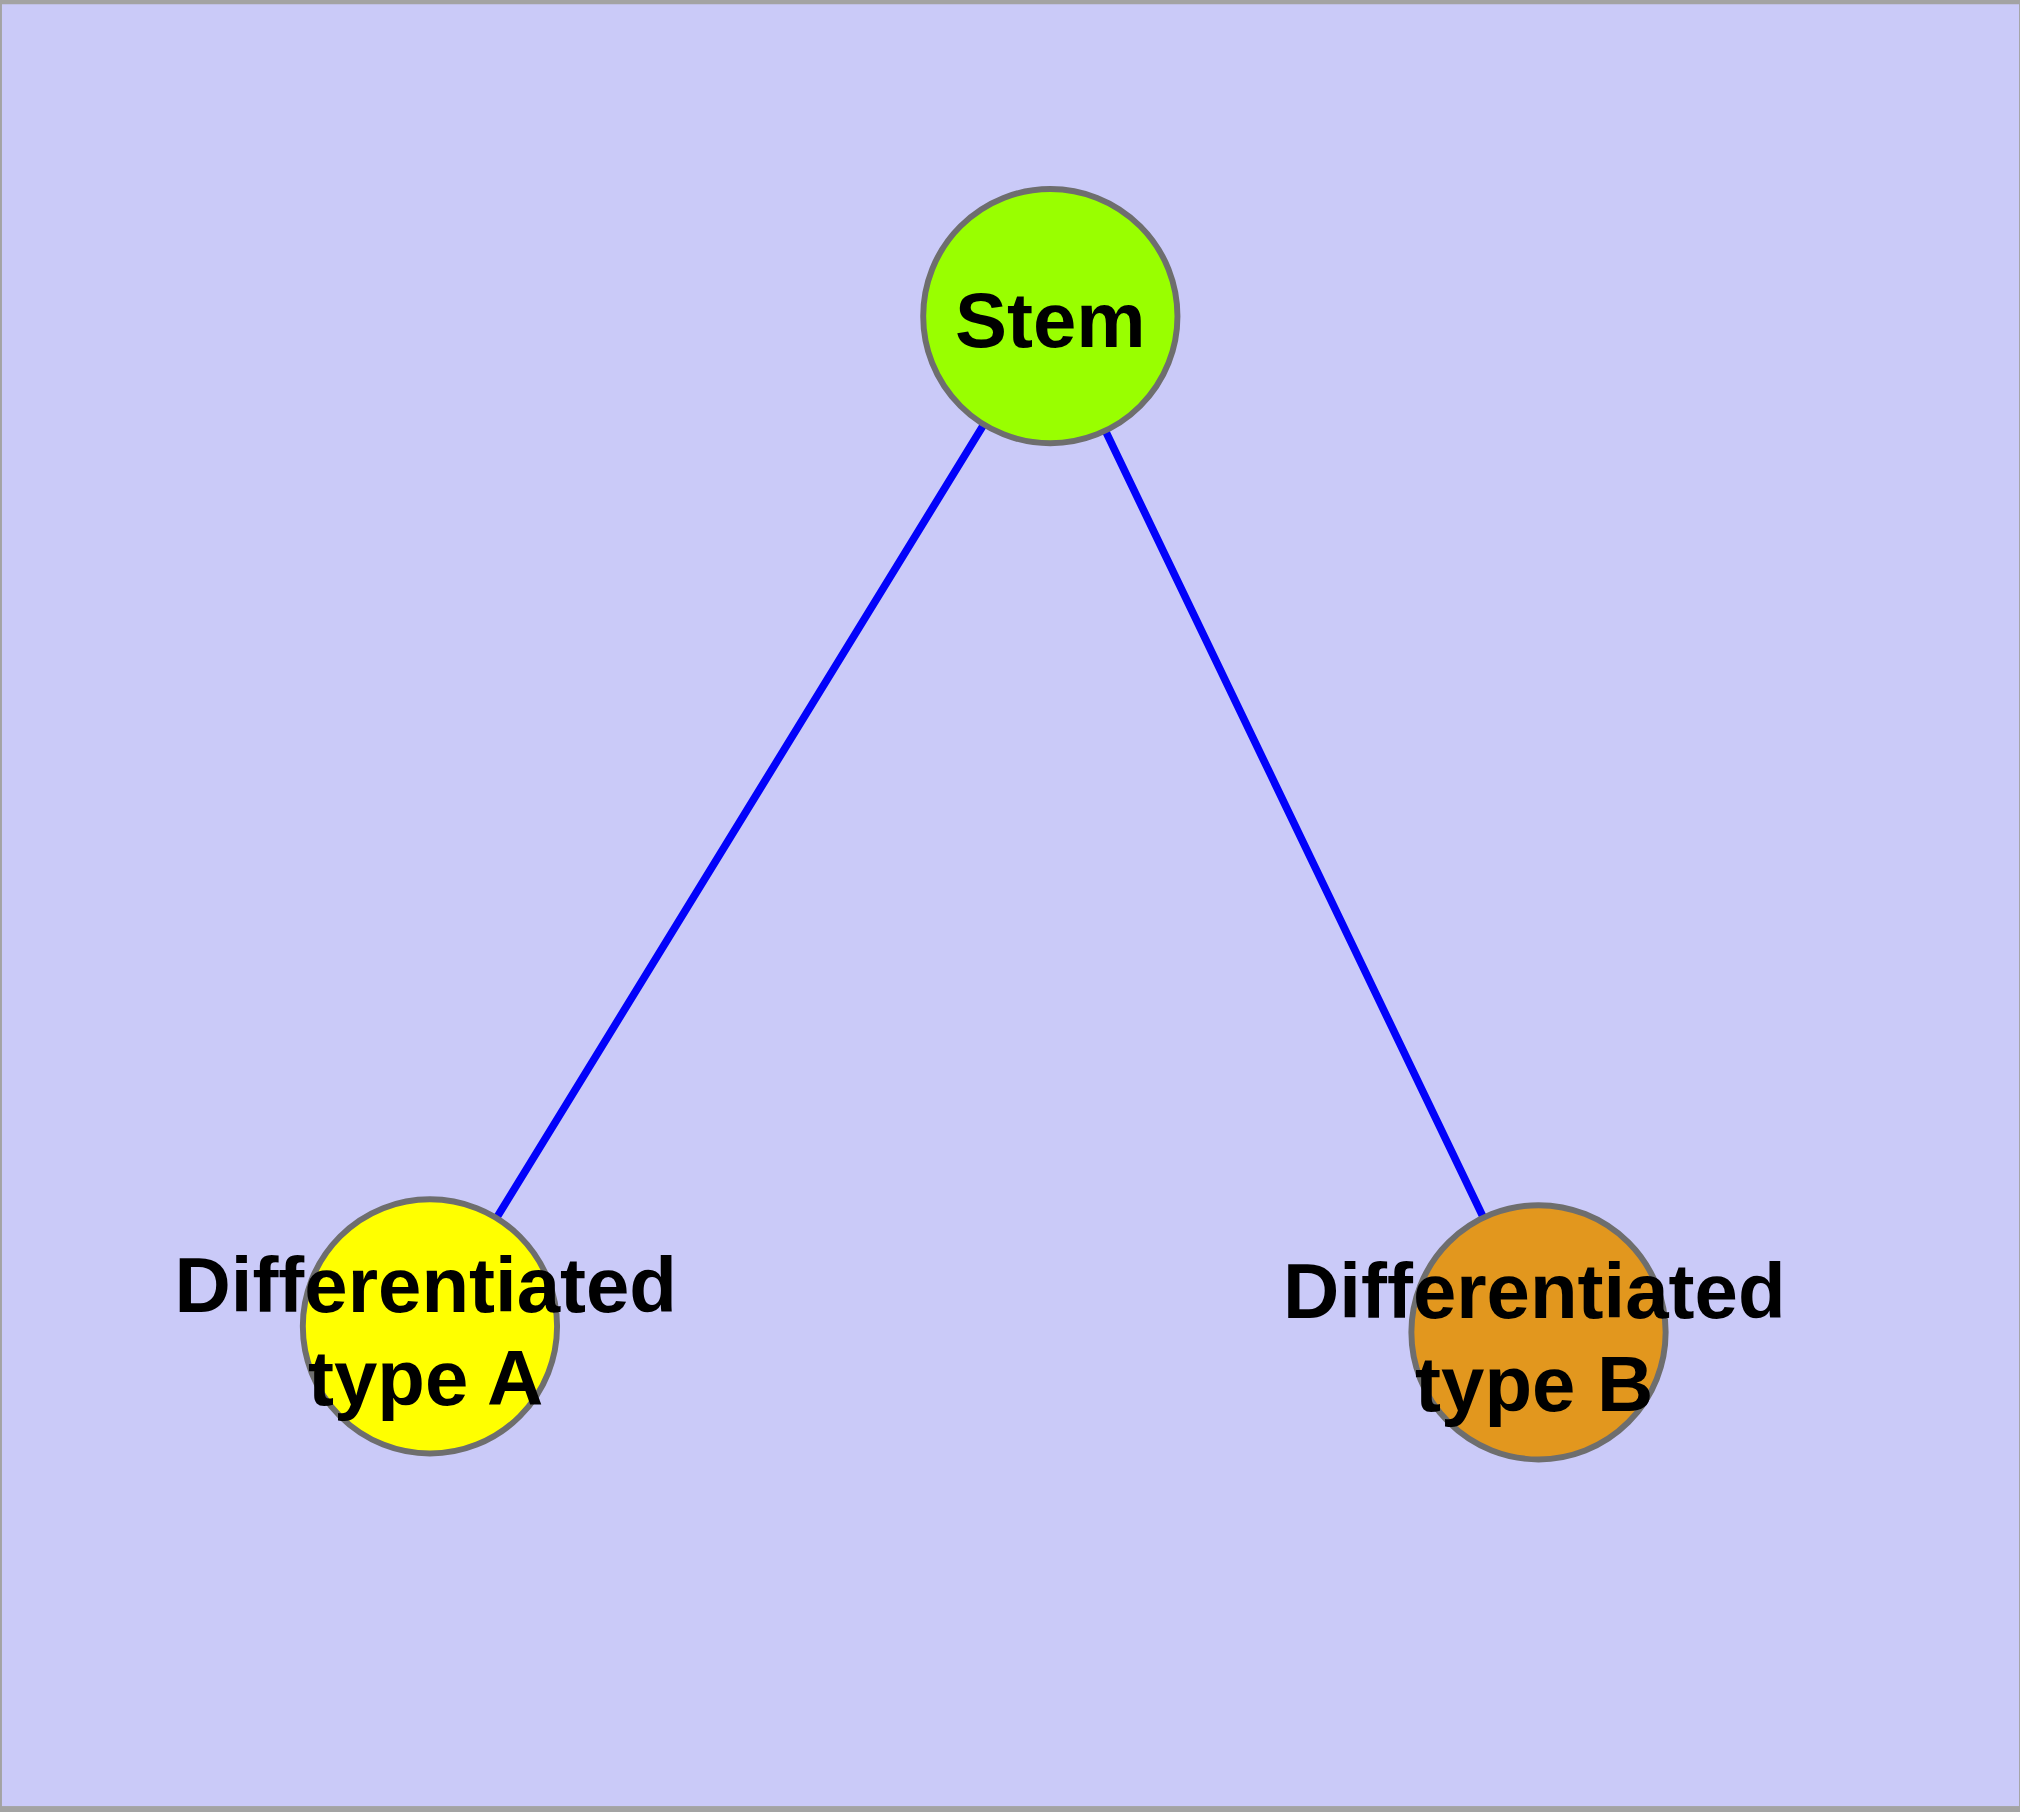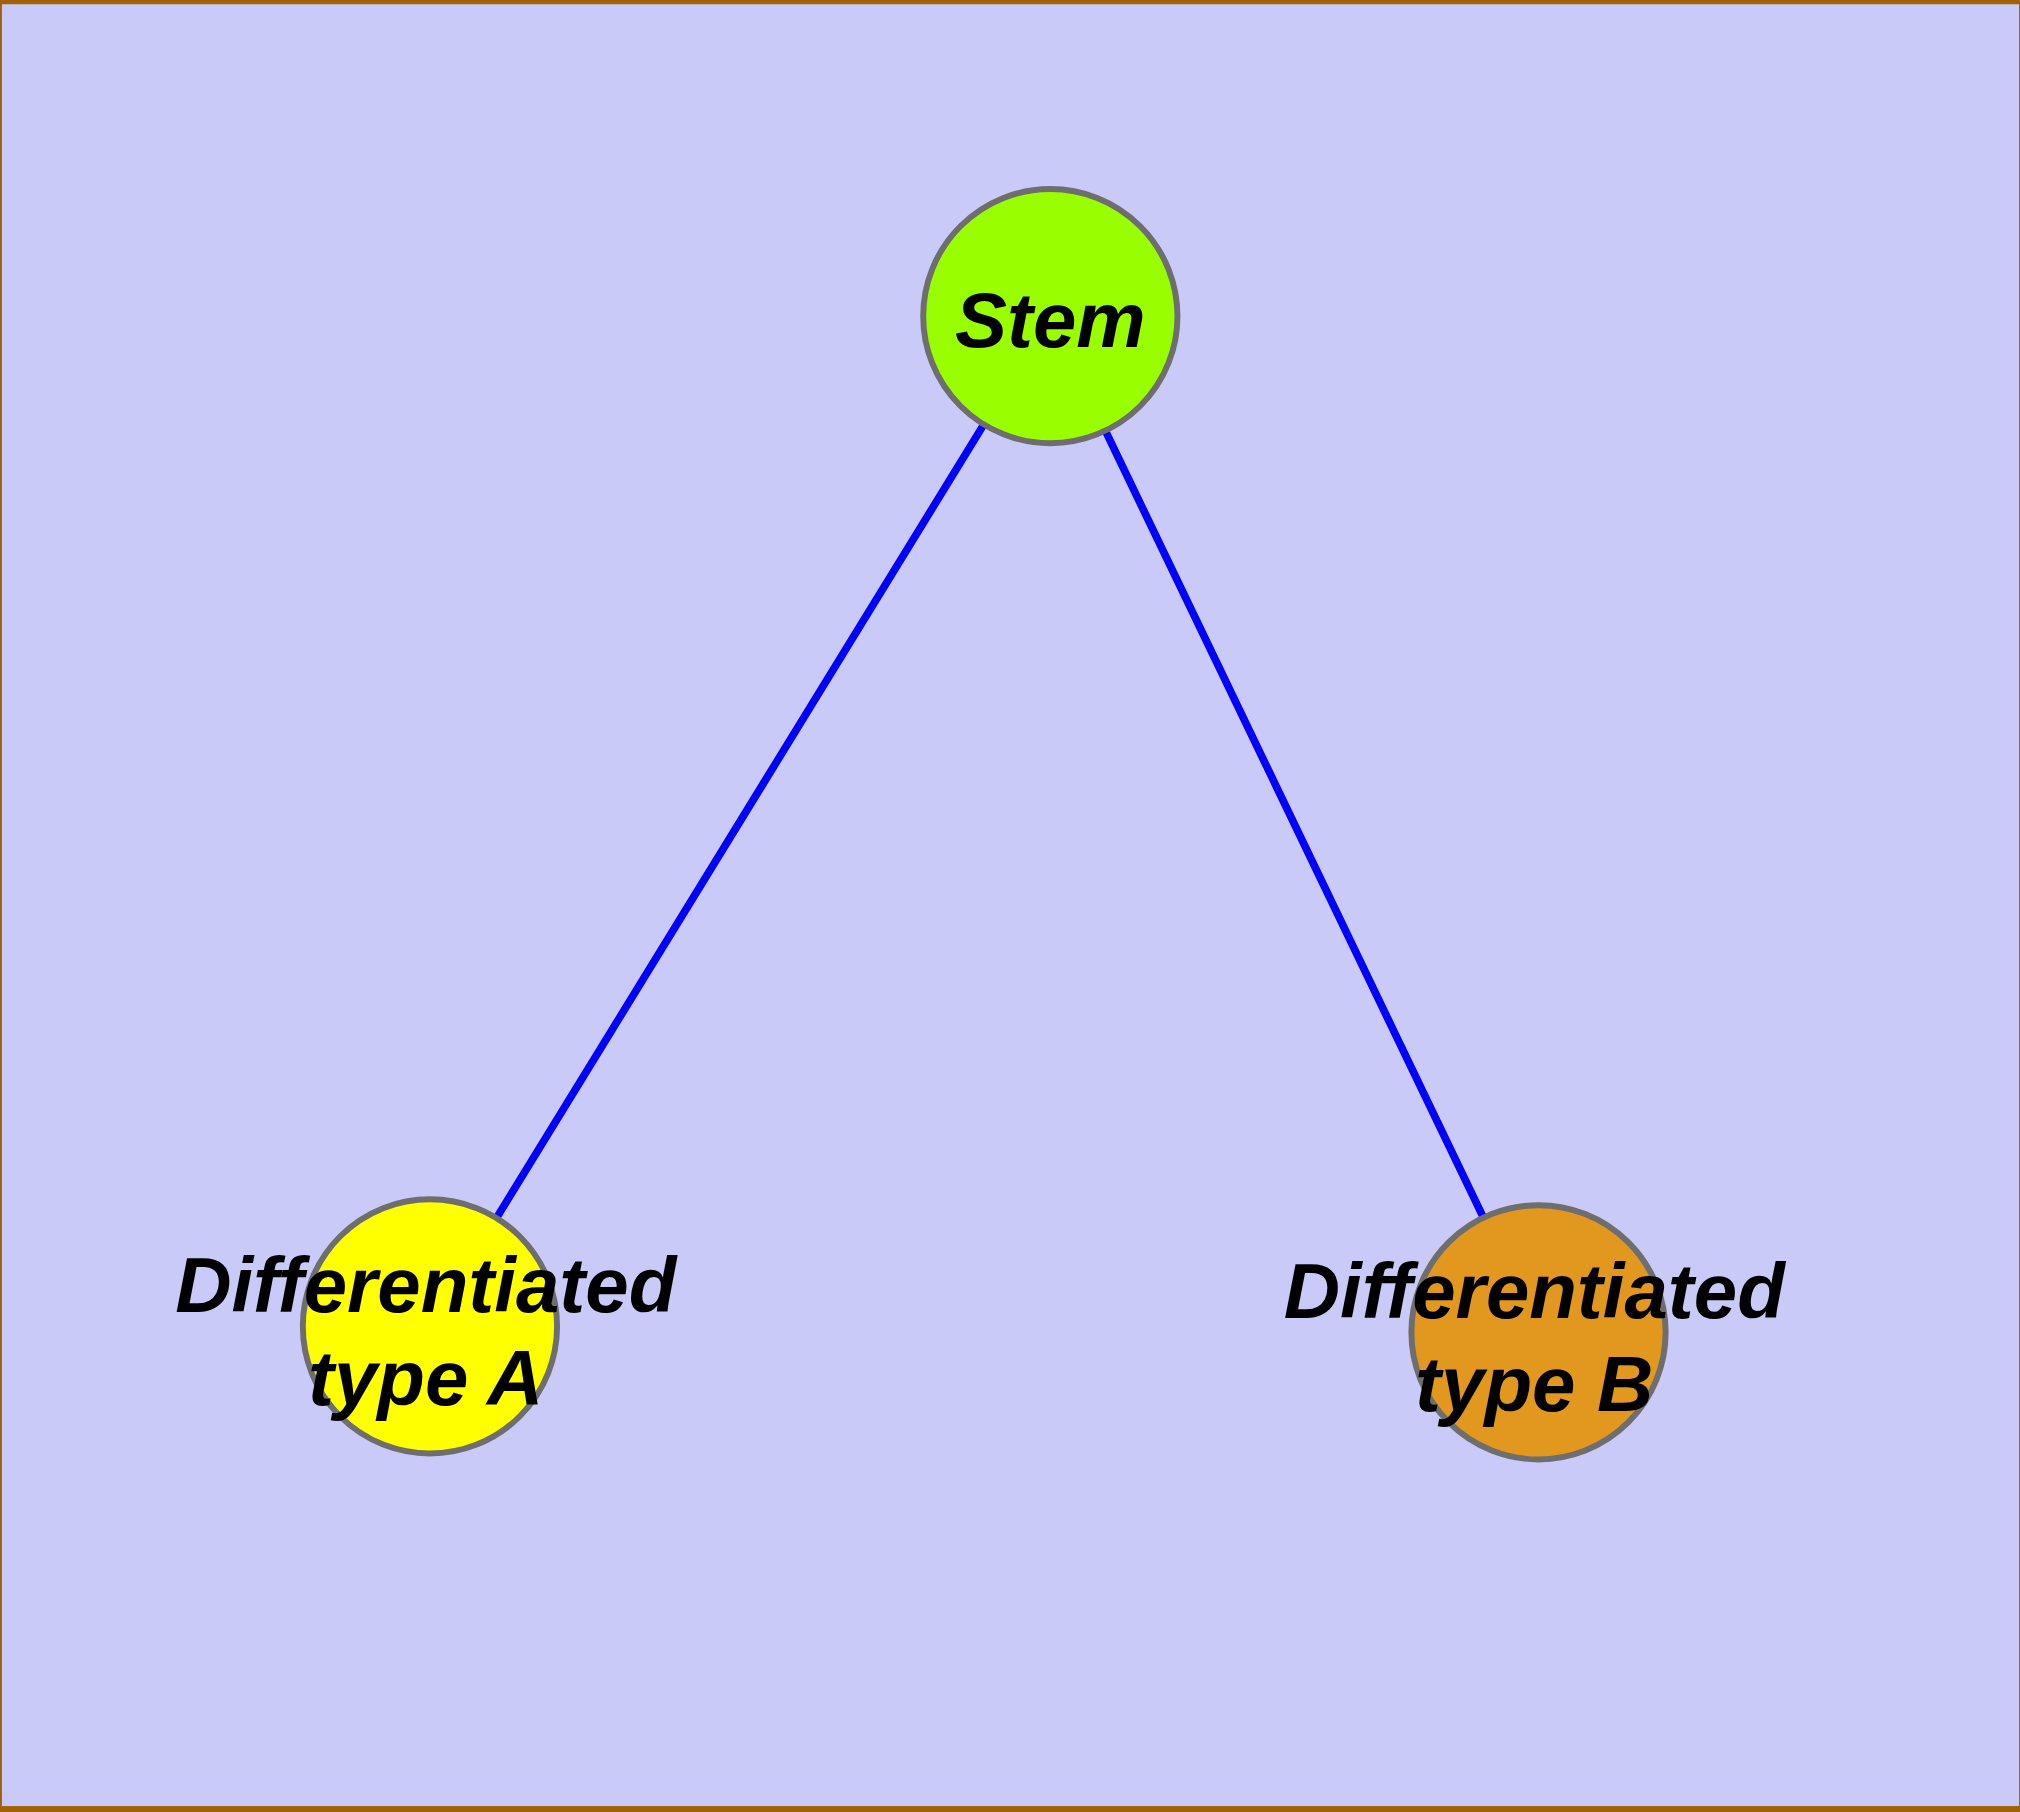--- a/index.html
+++ b/index.html
@@ -7,22 +7,21 @@
     padding: 0;
     background: #ffffff;
     width: 2021px;
     height: 1812px;
     overflow: hidden;
   }
   .canvas-wrap {
     position: relative;
     width: 2021px;
     height: 1812px;
-    background: #a16207;
-    font-style: italic;
+    background: #a3a3a3;
   }
   svg {
     display: block;
   }
   .node-label {
     font-family: "Liberation Sans", "DejaVu Sans", sans-serif;
     font-weight: bold;
     font-size: 92px;
     fill: #000000;
   }

